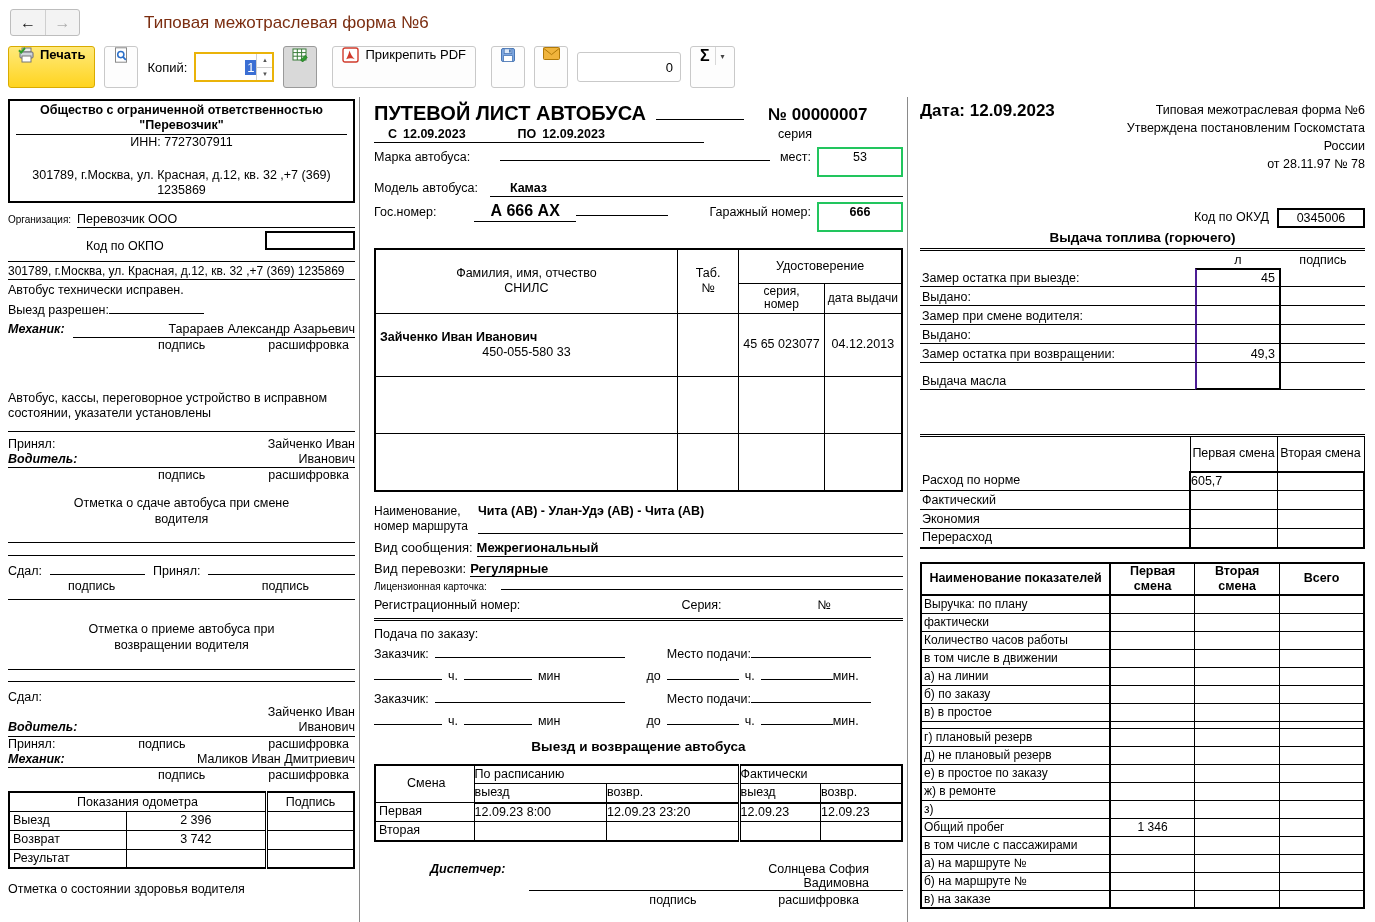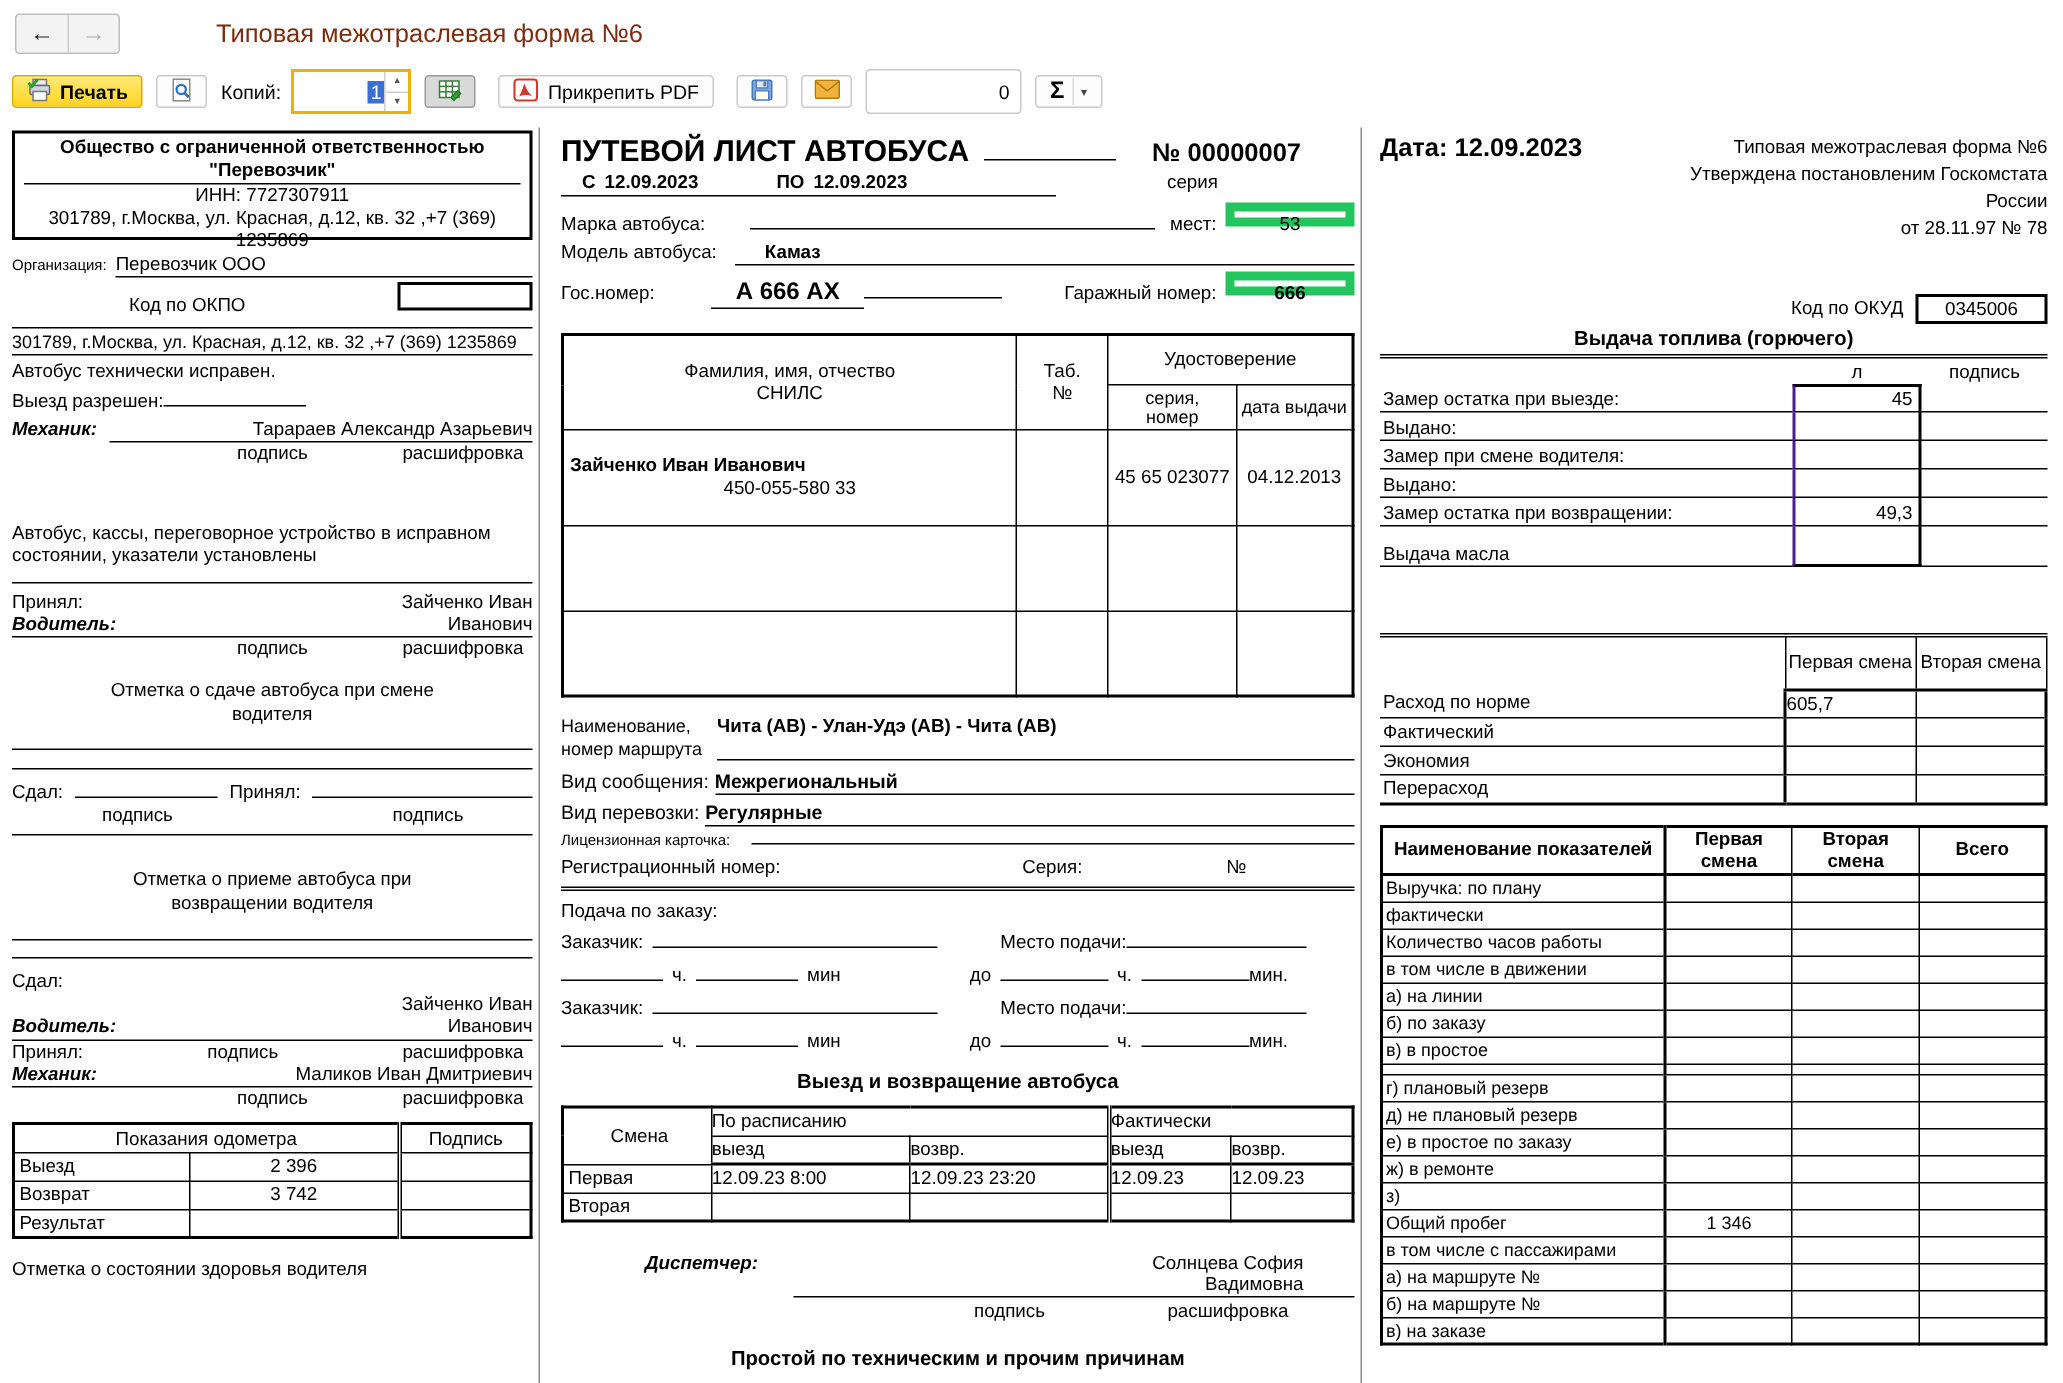--- a/index.html
+++ b/index.html
@@ -5,21 +5,21 @@
 *{box-sizing:border-box;margin:0;padding:0}
 body{width:1375px;height:922px;overflow:hidden;background:#fff;font-family:"Liberation Sans",sans-serif;color:#000;position:relative}
 
 .titlebar{display:flex;align-items:center;padding:9px 10px 3px}
 .nav-group{display:flex;background:#f3f3f3;border:1px solid #bdbdbd;border-radius:3px}
 .nav-btn{width:34px;height:25px;display:flex;align-items:center;justify-content:center;font-size:16px;color:#1a1a1a;cursor:pointer}
 .nav-btn.fwd{border-left:1px solid #cfcfcf;color:#aeaeae}
 .page-title{margin-left:64px;font-size:17px;color:#7b2d10}
 
 .toolbar{display:flex;align-items:center;gap:9px;padding:7px 8px 9px}
-.tb-btn{height:22px;display:inline-flex;align-items:center;gap:6px;padding:0 9px;background:#fdfdfd;border:1px solid #c9c9c9;border-radius:3px;font-size:13px;cursor:pointer}
+.tb-btn{height:42px;display:inline-flex;gap:6px;padding:0 9px;background:#fdfdfd;border:1px solid #c9c9c9;border-radius:3px;font-size:13px;cursor:pointer}
 .iconbtn{width:34px;justify-content:center;padding:0}
 .btn-print{background:linear-gradient(#ffe97a,#ffd41f);border-color:#d9ab00;font-weight:bold}
 .btn-pressed{background:#d9d9d9;border-color:#9a9a9a}
 .tb-label{font-size:13px}
 .spinner{display:flex;align-items:stretch;width:80px;height:30px;border:2px solid #eab309;background:#fff;margin-left:-2px}
 .spin-value{flex:1;display:flex;align-items:center;justify-content:flex-end;font-size:13px}
 .spin-value b{background:#3b6fd4;color:#fff;padding:0 2px;font-weight:normal}
 .spin-arrows{width:16px;border-left:1px solid #cfcfcf;display:flex;flex-direction:column}
 .spin-arrows span{flex:1;display:flex;align-items:center;justify-content:center;font-size:6px;color:#555}
 .spin-arrows .up{border-bottom:1px solid #cfcfcf}
@@ -35,41 +35,41 @@
 .c{text-align:center}.r{text-align:right}
 .sm{font-size:10px}
 .ul{border-bottom:1px solid #000}
 .dul{border-bottom:3px double #000}
 .bl{display:inline-block;border-bottom:1px solid #000;height:12px;vertical-align:baseline}
 .row{display:flex;align-items:baseline}
 .flex1{flex:1}
 .hr{border-top:1px solid #000}
 .w60{width:60px}.w68{width:68px}.w72{width:72px}.w95{width:95px}.w120{width:120px}.w190{width:190px}.w430{width:428px}
 
-.org-box{border:2px solid #000;height:73px;text-align:center;padding:2px 6px 0;display:flex;flex-direction:column}
+.org-box{border:2px solid #000;height:104px;text-align:center;padding:2px 6px 0;display:flex;flex-direction:column}
 .org-name{font-weight:bold;border-bottom:1px solid #000}
 .org-addr{margin-top:auto;padding-bottom:3px}
 .okpo-box{width:90px;height:19px;border:2px solid #000;margin-left:auto}
 .sig-row{display:flex;justify-content:space-between;padding:0 6px 0 150px}
 .sig-row2{display:flex;justify-content:space-between;padding:0 46px 0 60px}
 table{border-collapse:collapse}
 .odo-table{width:100%;margin-top:8px;border:2px solid #000}
 .odo-table th,.odo-table td{border:1px solid #000;height:19px;font-weight:normal;font-size:12.5px}
 .odo-table .od-l{width:118px;padding-left:3px;text-align:left}
 .odo-table .od-v{width:142px;text-align:center}
 .odo-table td:last-child,.odo-table .od-sh{border-left:3px double #000;width:88px}
 
 .title-row{display:flex;align-items:baseline;margin-top:2px}
 .doc-title{font-size:20px;font-weight:bold}
 .doc-num{font-size:17px;font-weight:bold;margin-left:24px}
 .date-row{display:flex;align-items:baseline;margin-top:1px}
 .date-seg{width:330px;display:flex;gap:6px;padding-left:14px;font-weight:bold;border-bottom:1px solid #000;font-size:12.5px}
 .series-lbl{width:110px;text-align:center;margin-left:36px}
 .frow{display:flex;align-items:baseline;margin-top:4px}
-.vbox{width:86px;height:16px;border:6px solid #22c55e;text-align:center;margin-left:6px;line-height:17px}
+.vbox{width:86px;height:30px;border:2px solid #22c55e;text-align:center;margin-left:6px;line-height:17px}
 .plate{font-size:16px;font-weight:bold;padding:0 16px;border-bottom:1px solid #000}
 .drv-table{width:100%;margin-top:16px;border:2px solid #000}
 .drv-table th,.drv-table td{border:1px solid #000;font-weight:normal;font-size:12.5px;text-align:center}
 .drv-table .ser-h{height:30px;overflow:hidden;line-height:13px;font-size:12px}
 .drv-table td{height:57px;vertical-align:top}
 .drv-fio{width:306px;padding:16px 4px}
 .drv-n{text-align:left;font-weight:bold}
 .tab-h{width:62px}.ser-c{width:86px}.dat-c{width:78px}
 .drv-table td.vmid{vertical-align:middle}
 .route-row{display:flex;margin-top:12px}

